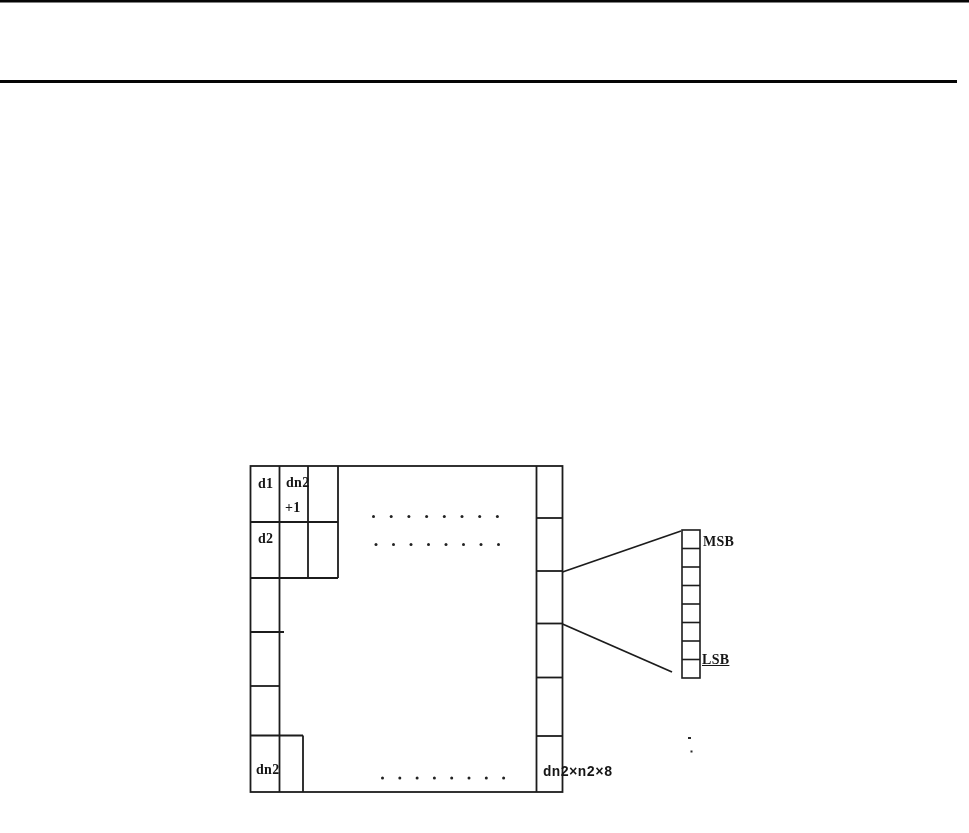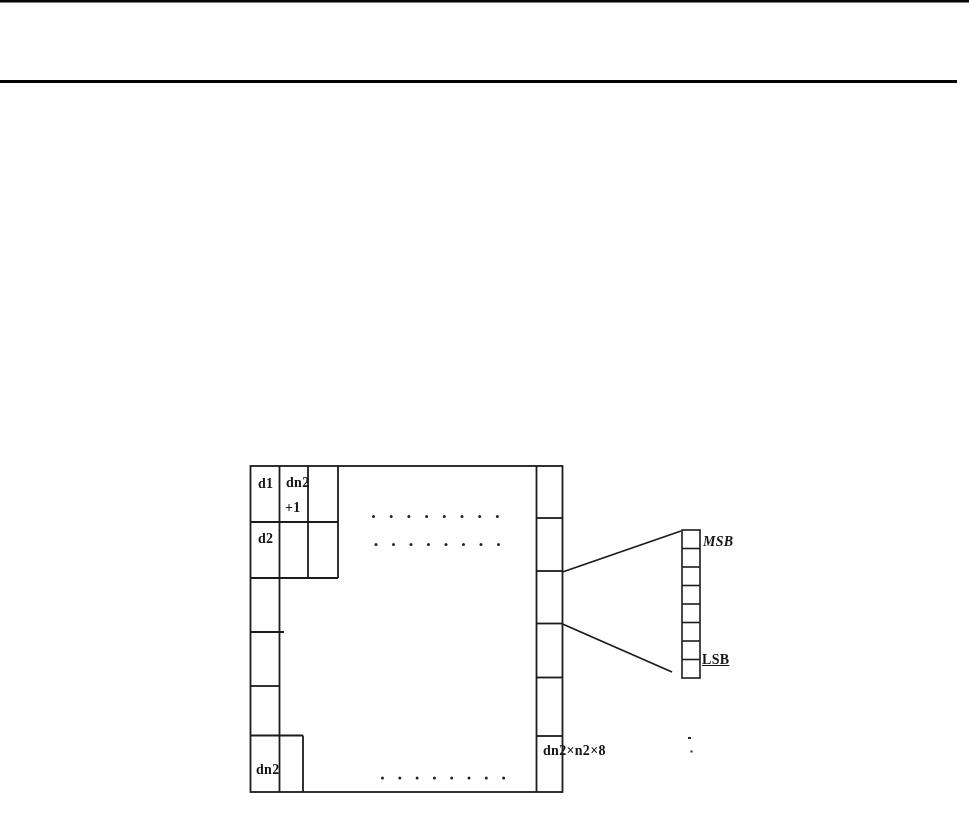--- a/index.html
+++ b/index.html
@@ -28,22 +28,22 @@
     font-size: 14px;
     line-height: 1;
     letter-spacing: 0.3px;
     white-space: nowrap;
   }
   .lbl-d1      { left: 258px; top: 477px; }
   .lbl-dn2a    { left: 286px; top: 476px; }
   .lbl-plus1   { left: 285px; top: 501px; }
   .lbl-d2      { left: 258px; top: 532px; }
   .lbl-dn2b    { left: 256px; top: 763px; }
-  .lbl-total   { left: 543px; top: 744px; }
-  .lbl-msb     { left: 703px; top: 535px; font-style: italic; }
+  .lbl-total   { left: 543px; top: 765px; font-family: Liberation Mono, monospace; }
+  .lbl-msb     { left: 703px; top: 535px; }
   .lbl-lsb     { left: 702px; top: 653px; text-decoration: underline; }
 </style>
 </head>
 <body>
 
 <div class="page">
 
   <svg class="fig-svg" width="969" height="833" viewBox="0 0 969 833">
 
     <rect x="0" y="0" width="969" height="2.5" fill="#050505"></rect>

